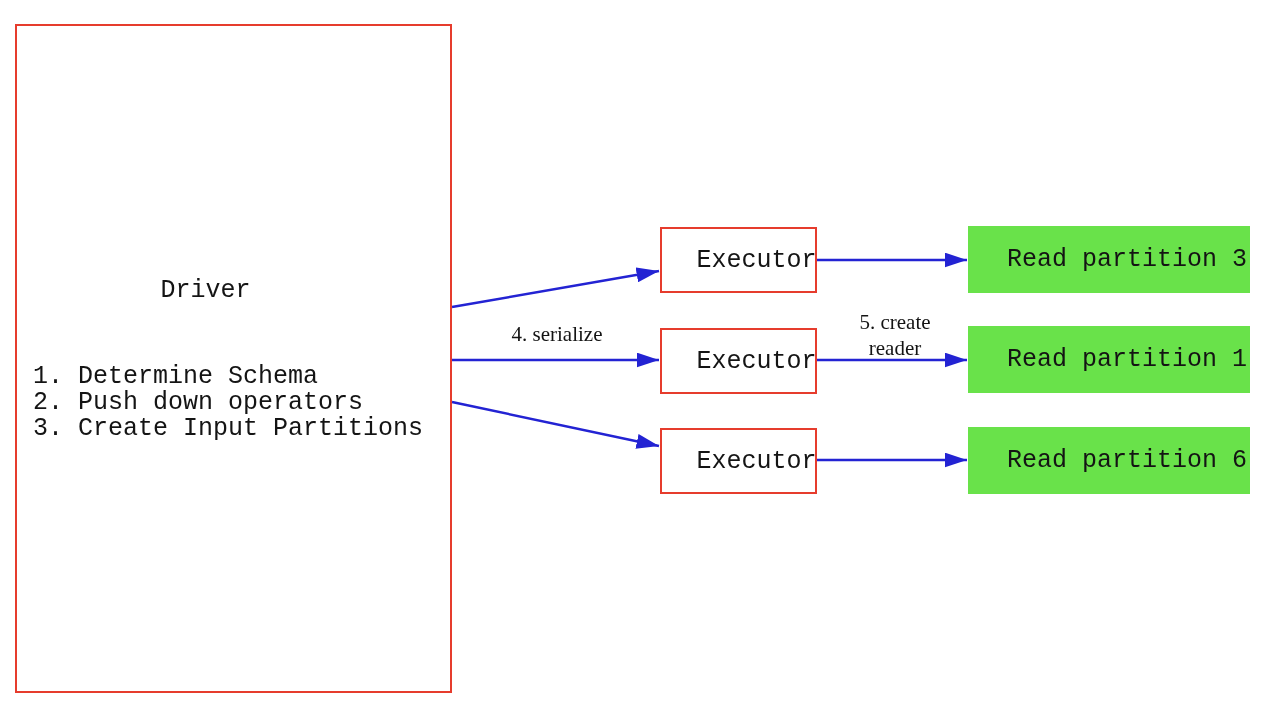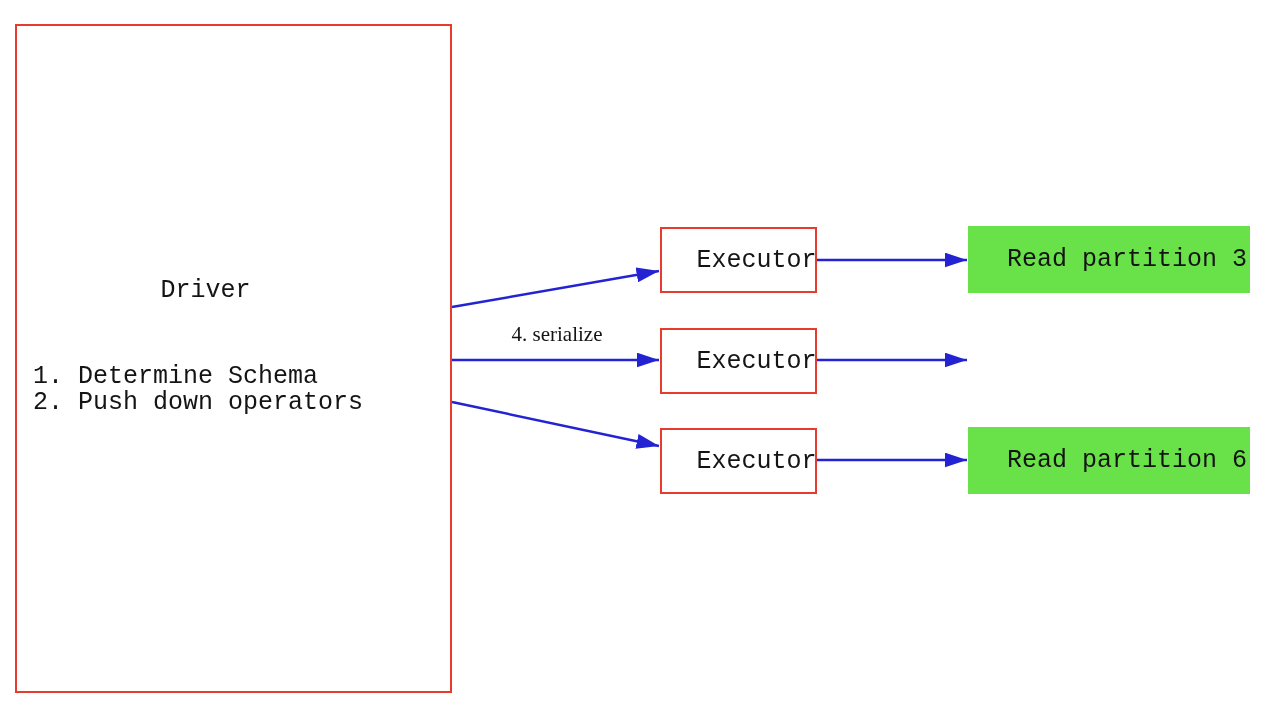--- a/index.html
+++ b/index.html
@@ -102,28 +102,34 @@
     <line x1="817" y1="260" x2="967" y2="260" style="stroke: var(--arrow-blue, #2323d3); stroke-width: 2.5;" marker-end="url(#arrowhead)"></line>
     <line x1="817" y1="360" x2="967" y2="360" style="stroke: var(--arrow-blue, #2323d3); stroke-width: 2.5;" marker-end="url(#arrowhead)"></line>
     <line x1="817" y1="460" x2="967" y2="460" style="stroke: var(--arrow-blue, #2323d3); stroke-width: 2.5;" marker-end="url(#arrowhead)"></line>
   </svg>
 
   <div class="driver-box">
     <div class="driver-title">Driver</div>
     <div class="driver-steps">
       <div>1. Determine Schema</div>
       <div>2. Push down operators</div>
+      <div>3. Create Input Partitions</div>
     </div>
   </div>
 
   <div class="node executor-box exec-1">Executor</div>
   <div class="node executor-box exec-2">Executor</div>
   <div class="node executor-box exec-3">Executor</div>
 
   <div class="node partition-box part-1">Read partition 3</div>
+  <div class="node partition-box part-2">Read partition 1</div>
   <div class="node partition-box part-3">Read partition 6</div>
 
   <div class="edge-label label-serialize">
     <div>4. serialize</div>
   </div>
 
+  <div class="edge-label label-reader">
+    <div>5. create</div>
+    <div>reader</div>
+  </div>
 
 </div>
 
 </body></html>

